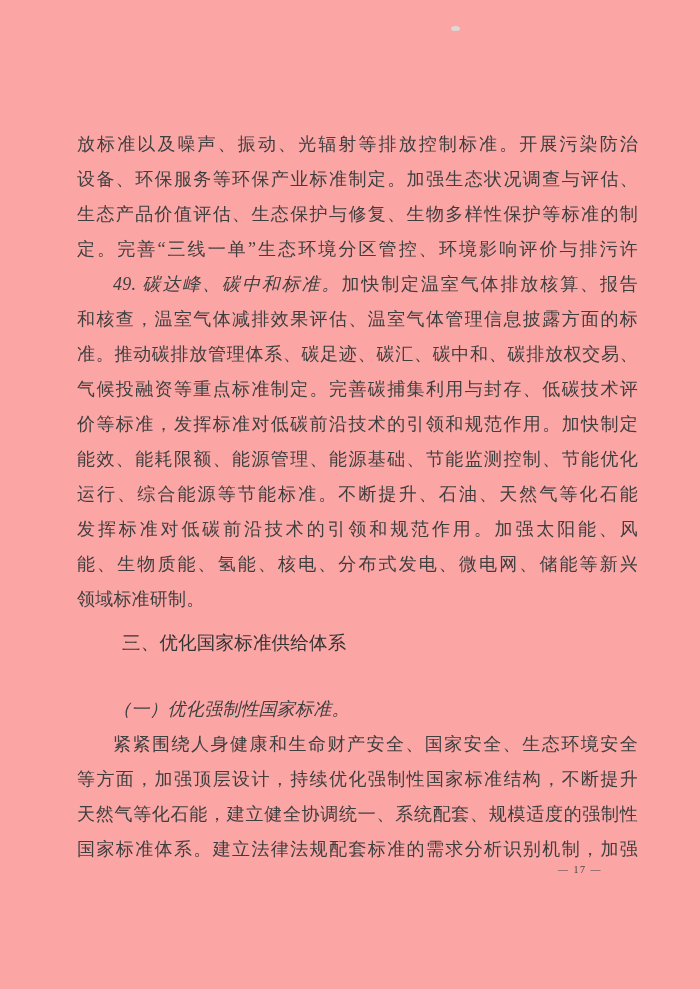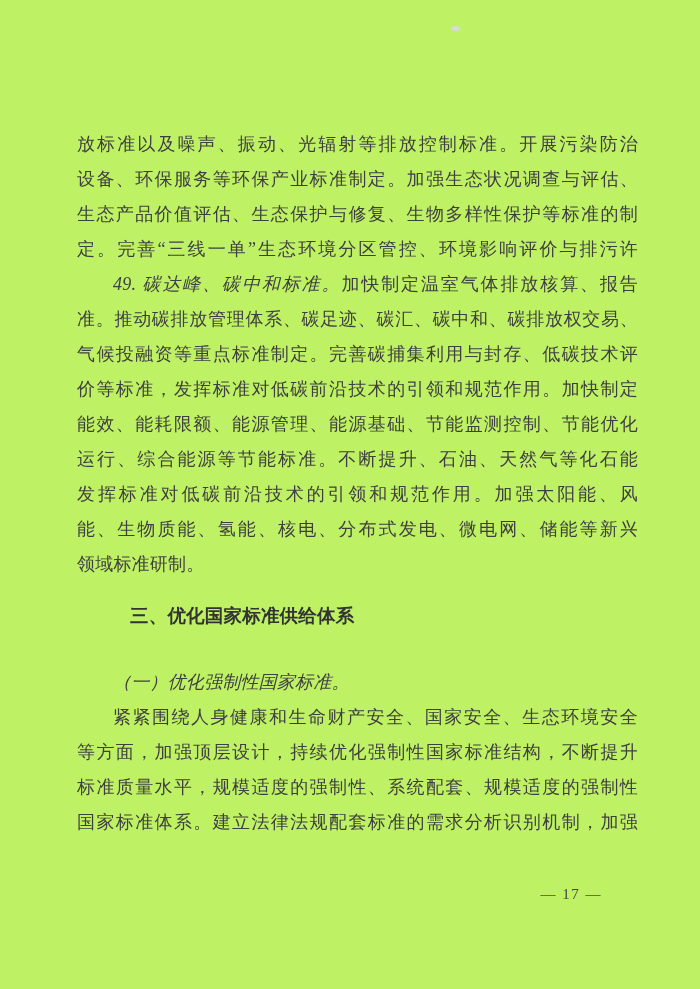--- a/index.html
+++ b/index.html
@@ -4,21 +4,21 @@
 <style>
   html, body {
     margin: 0;
     padding: 0;
     background: #ffffff;
   }
   .page {
     position: relative;
     width: 700px;
     height: 989px;
-    background: #bef264;
+    background: #fca5a5;
     box-sizing: border-box;
     overflow: hidden;
     font-family: "Liberation Serif", "DejaVu Serif", serif;
     color: #3f3f3f;
   }
   .text-block {
     position: absolute;
     left: 77px;
     top: 127px;
     width: 561px;
@@ -33,33 +33,33 @@
     overflow: hidden;
     white-space: nowrap;
     letter-spacing: 0.2px;
   }
   .line.end {
     text-align-last: left;
   }
   .indent { text-indent: 2em; }
   .heading {
     font-family: "Liberation Sans", "DejaVu Sans", sans-serif;
-    font-weight: bold;
+    font-weight: normal;
     font-size: 18.5px;
     color: #333333;
     text-align-last: left;
-    margin: 16px;
+    margin: 8px;
   }
   .kaiti { font-style: italic; }
   .subheading { text-align-last: left; margin-top: 32px; }
   .page-number {
     position: absolute;
-    top: 886px;
+    top: 864px;
     right: 98px;
-    font-size: 15px;
+    font-size: 10px;
     letter-spacing: 1.5px;
     color: #454545;
   }
   .speck {
     position: absolute;
     border-radius: 50%;
   }
   .speck.s1 { left: 451px; top: 26px; width: 9px; height: 5px; background: #d9d9d9; }
   .speck.s2 { left: 232px; top: 713px; width: 4px; height: 4px; background: #bcbcbc; }
 </style>
@@ -75,38 +75,39 @@
 
     <div class="para">
       <div class="line">放标准以及噪声、振动、光辐射等排放控制标准。开展污染防治</div>
       <div class="line">设备、环保服务等环保产业标准制定。加强生态状况调查与评估、</div>
       <div class="line">生态产品价值评估、生态保护与修复、生物多样性保护等标准的制</div>
       <div class="line">定。完善“三线一单”生态环境分区管控、环境影响评价与排污许</div>
     </div>
 
     <div class="para">
       <div class="line indent"><span class="kaiti">49. 碳达峰、碳中和标准。</span><span>加快制定温室气体排放核算、报告</span></div>
+      <div class="line">和核查，温室气体减排效果评估、温室气体管理信息披露方面的标</div>
       <div class="line">准。推动碳排放管理体系、碳足迹、碳汇、碳中和、碳排放权交易、</div>
       <div class="line">气候投融资等重点标准制定。完善碳捕集利用与封存、低碳技术评</div>
       <div class="line">价等标准，发挥标准对低碳前沿技术的引领和规范作用。加快制定</div>
       <div class="line">能效、能耗限额、能源管理、能源基础、节能监测控制、节能优化</div>
       <div class="line">运行、综合能源等节能标准。不断提升、石油、天然气等化石能</div>
       <div class="line">发挥标准对低碳前沿技术的引领和规范作用。加强太阳能、风</div>
       <div class="line">能、生物质能、氢能、核电、分布式发电、微电网、储能等新兴</div>
       <div class="line end">领域标准研制。</div>
     </div>
 
     <h2 class="line heading indent">三、优化国家标准供给体系</h2>
 
     <div class="line subheading indent kaiti">（一）优化强制性国家标准。</div>
 
     <div class="para">
       <div class="line indent">紧紧围绕人身健康和生命财产安全、国家安全、生态环境安全</div>
       <div class="line">等方面，加强顶层设计，持续优化强制性国家标准结构，不断提升</div>
-      <div class="line">标准质量水平，规模适度的强制性、系统配套、规模适度的强制性</div>
+      <div class="line">天然气等化石能，建立健全协调统一、系统配套、规模适度的强制性</div>
       <div class="line">国家标准体系。建立法律法规配套标准的需求分析识别机制，加强</div>
     </div>
 
   </main>
 
   <div class="page-number">— 17 —</div>
 
 </div>
 
 </body></html>

